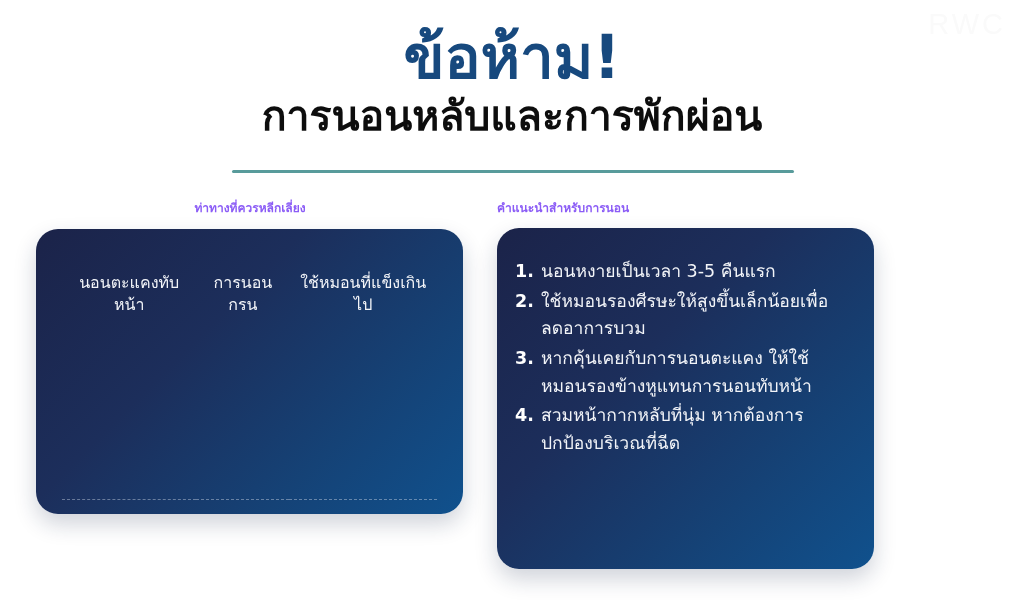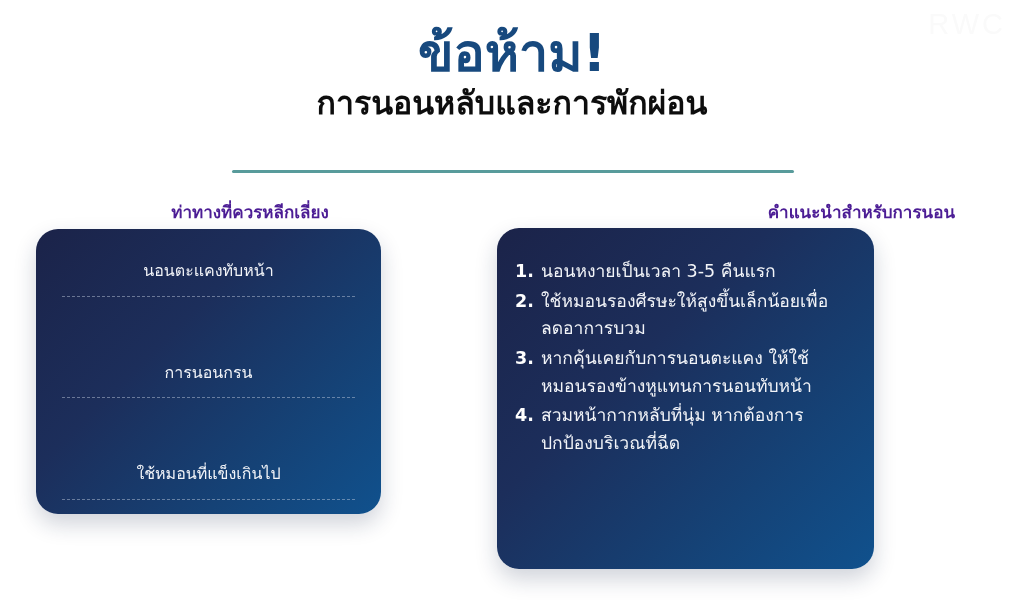--- a/index.html
+++ b/index.html
@@ -41,75 +41,75 @@
     position: absolute;
     top: 0;
     left: 0;
     width: 1024px;
     text-align: center;
   }
   .title {
     margin: 0;
     padding-top: 26px;
     font-family: "DejaVu Sans", "Liberation Sans", sans-serif;
-    font-size: 52px;
+    font-size: 60px;
     line-height: 1.04;
     font-weight: 700;
     color: #17497e;
     letter-spacing: 0px;
   }
   .subtitle {
     margin: 0;
     padding-top: 6px;
     font-family: "DejaVu Sans", "Liberation Sans", sans-serif;
-    font-size: 32px;
+    font-size: 41px;
     line-height: 1.12;
     font-weight: 700;
     color: #0d0d0d;
   }
   .divider {
     position: absolute;
     top: 170px;
     left: 232px;
     width: 562px;
     height: 3px;
     background: #589b9b;
     border-radius: 2px;
   }
 
   
   .col-header {
     position: absolute;
     font-family: "DejaVu Sans", "Liberation Sans", sans-serif;
-    font-size: 17px;
+    font-size: 12px;
     font-weight: 700;
-    color: #4c1d95;
+    color: #8b5cf6;
     white-space: nowrap;
   }
   .col-header.left  { top: 198px; left: 0;   width: 500px; text-align: center; }
-  .col-header.right { top: 198px; left: 497px; width: 458px; text-align: right; }
+  .col-header.right { top: 198px; left: 497px; width: 458px; text-align: left; }
 
   
   .card {
     position: absolute;
     border-radius: 22px;
     background: linear-gradient(135deg, #1b2349 0%, #1c2e5b 38%, #154276 72%, #10518d 100%);
     box-shadow: 0 10px 22px rgba(20, 35, 70, 0.20);
     box-sizing: border-box;
     overflow: hidden;
   }
 
   .card-left {
     left: 36px;
     top: 229px;
-    width: 345px;
+    width: 427px;
     height: 285px;
-    padding: 18px 26px 14px 26px;
+    padding: 30px 26px 14px 26px;
     display: flex;
-    flex-direction: column;
+    flex-direction: row;
     justify-content: space-between;
   }
 
   .avoid-item {
     color: #f2f4f8;
     font-family: "DejaVu Sans", "Liberation Sans", sans-serif;
     font-size: 16px;
     font-weight: 400;
     text-align: center;
     line-height: 1.35;

